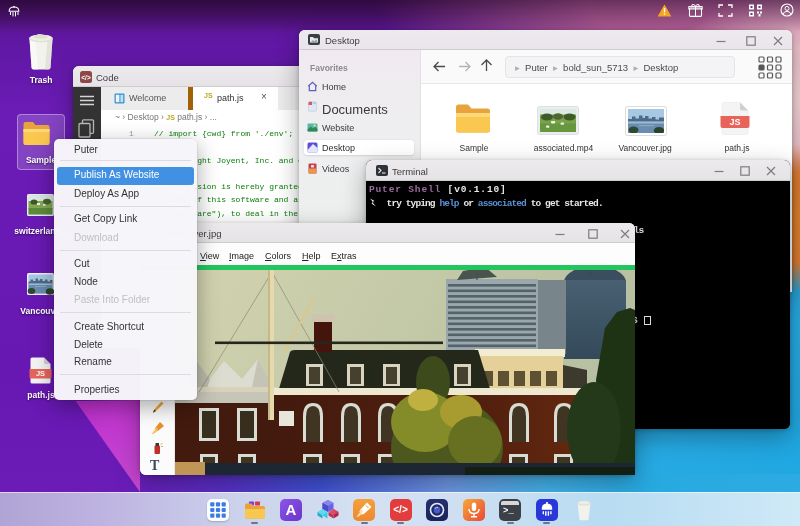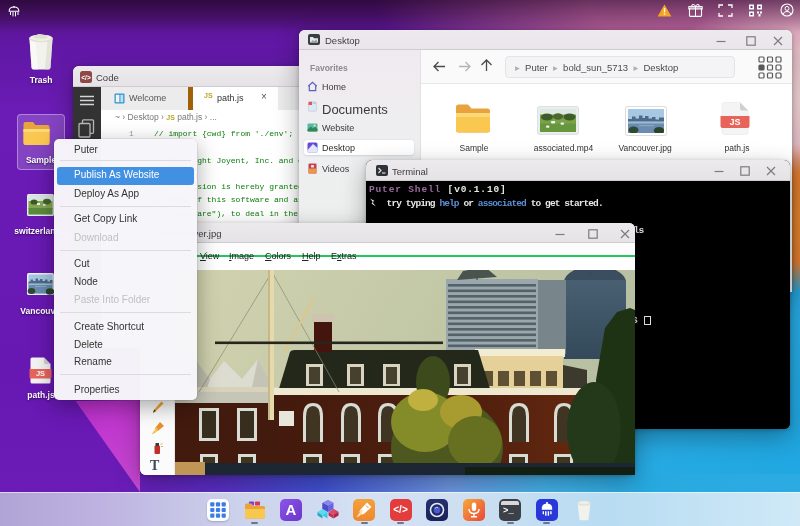--- a/index.html
+++ b/index.html
@@ -343,21 +343,21 @@
     <svg class="wbtn" style="left:415px" width="10" height="10" viewBox="0 0 10 10">
         <path d="M0.5 5.5 H9.5" stroke="#7d7d7d" stroke-width="1.2"></path>
       </svg>
     <svg class="wbtn" style="left:448px" width="10" height="10" viewBox="0 0 10 10">
         <rect x="0.8" y="0.8" width="8.4" height="8.4" fill="none" stroke="#7d7d7d" stroke-width="1.2"></rect>
       </svg>
     <svg class="wbtn" style="left:480px" width="10" height="10" viewBox="0 0 10 10">
         <path d="M1 1 L9 9 M9 1 L1 9" stroke="#7d7d7d" stroke-width="1.2"></path>
       </svg>
   </div>
-  <div class="abs" style="left:0;top:20px;right:0;height:14px;background:#fdfdfd;border-bottom:2px solid #22c55e;font-size:9px;color:#222">
+  <div class="abs" style="left:0;top:20px;right:0;height:27px;background:#fdfdfd;border-bottom:5px solid #22c55e;font-size:9px;color:#222">
     <span class="abs" style="left:60px;top:8px"><u>V</u>iew</span>
     <span class="abs" style="left:89px;top:8px"><u>I</u>mage</span>
     <span class="abs" style="left:125px;top:8px"><u>C</u>olors</span>
     <span class="abs" style="left:162px;top:8px"><u>H</u>elp</span>
     <span class="abs" style="left:191px;top:8px">E<u>x</u>tras</span>
   </div>
   <div class="abs" style="left:0;top:47px;width:35px;bottom:0;background:#fbfbfb;border-right:1px solid #e8e8e8;border-radius:0 0 0 6px">
     <svg class="abs" style="left:12px;top:131px" width="12" height="13" viewBox="0 0 12 13">
       <path d="M9.5 0.5 L11.5 2.5 L4 10 L1 11.8 L2.2 8.5 Z" fill="#f0a032"></path>
       <path d="M1 11.8 L2.2 8.5 L4 10Z" fill="#3a3a3a"></path>

